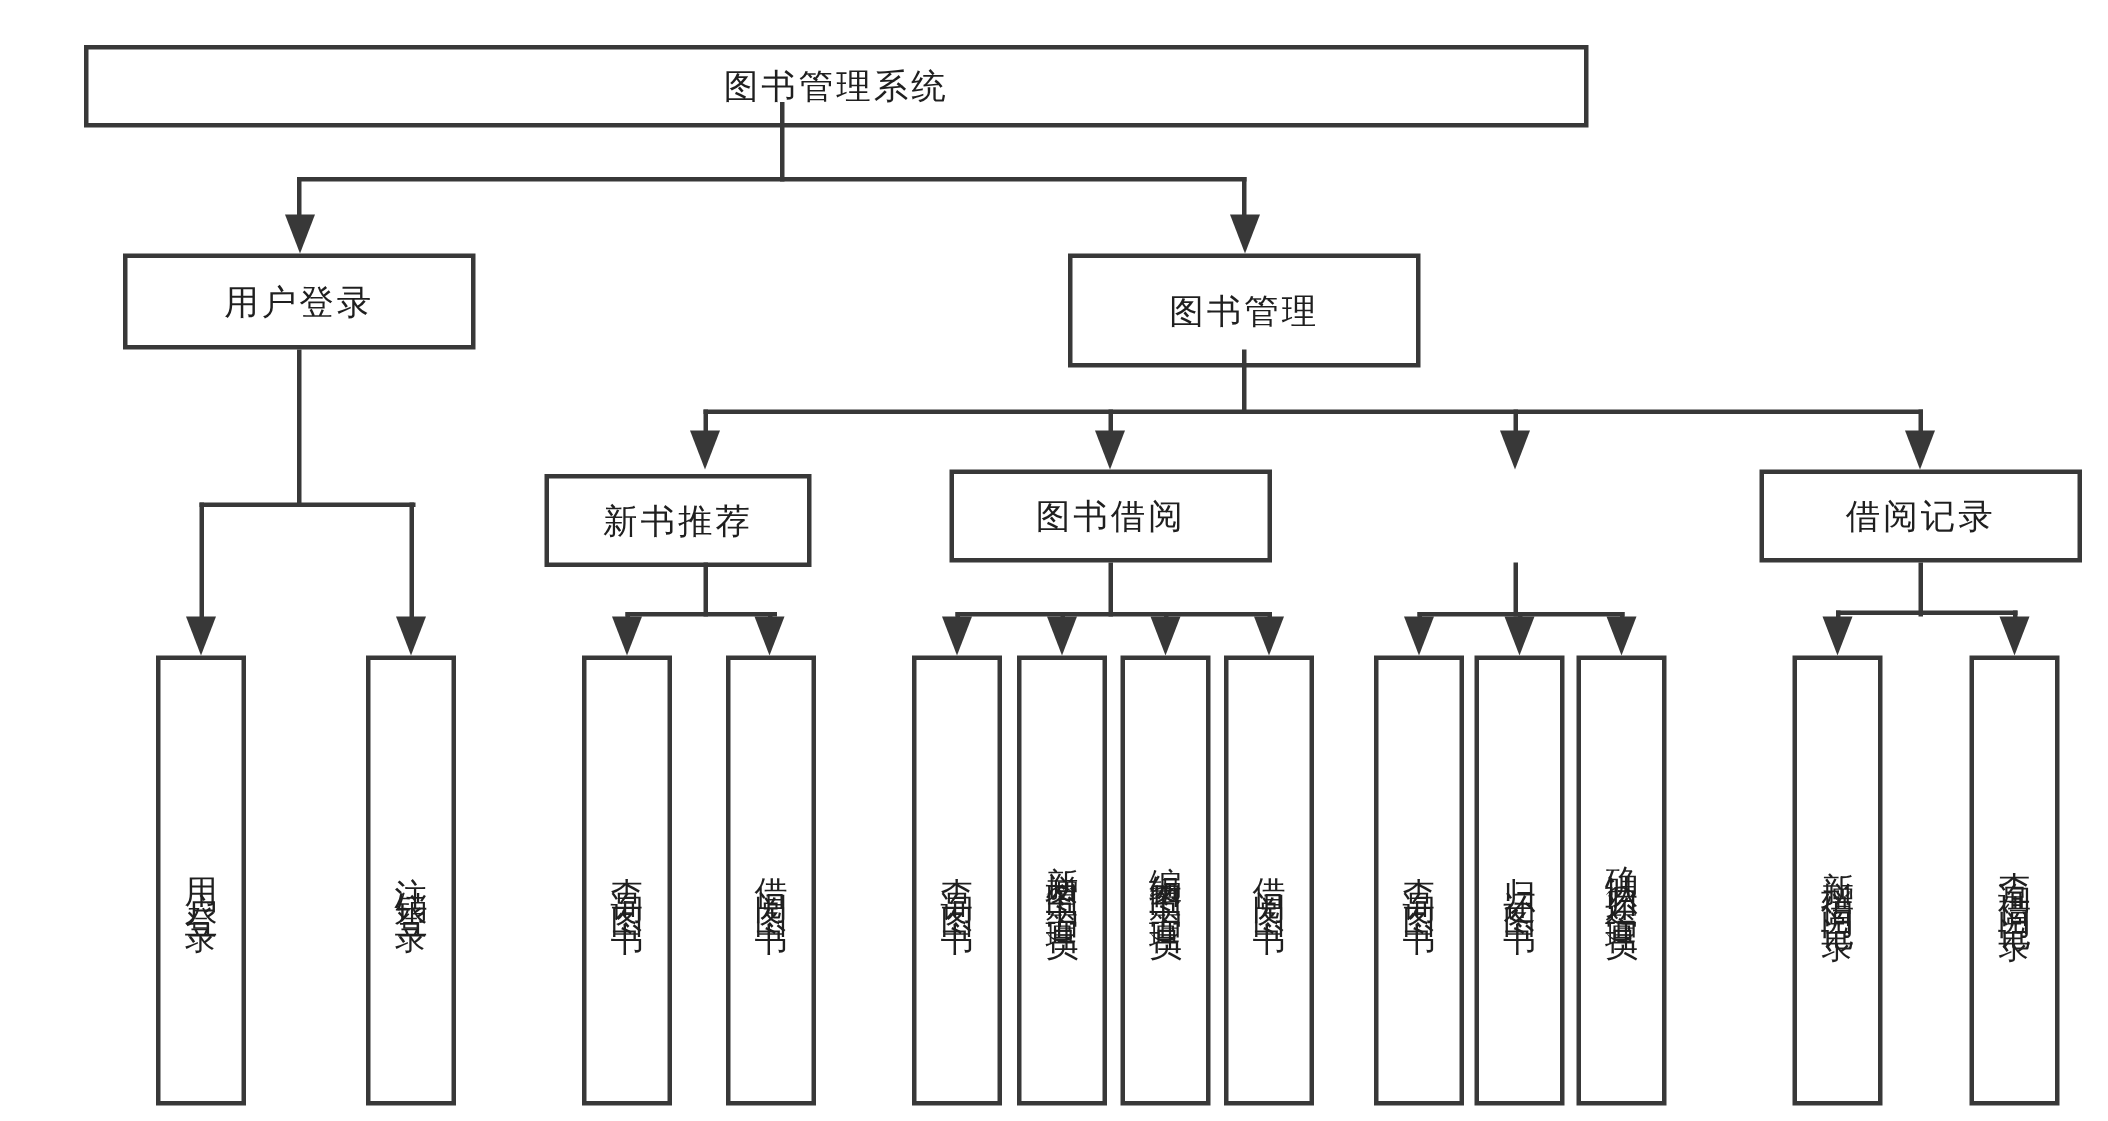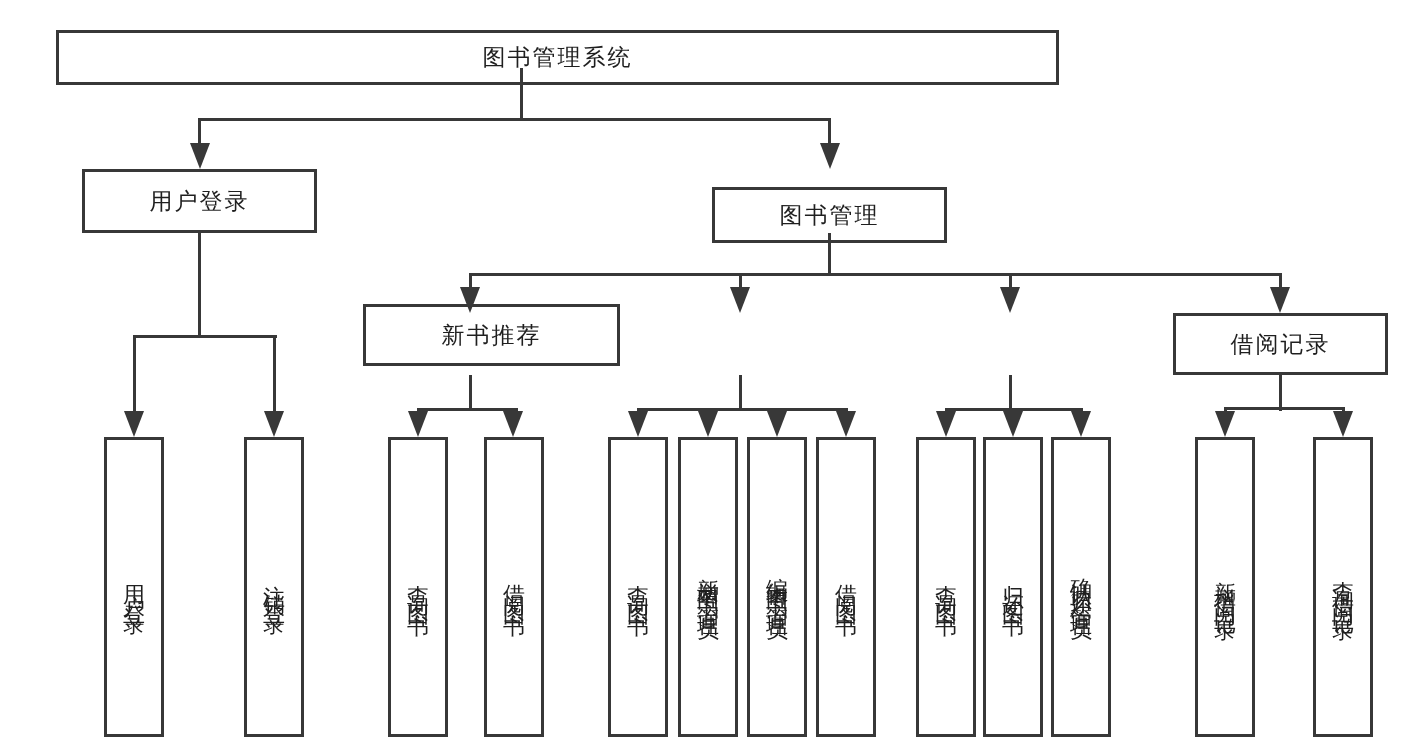--- a/index.html
+++ b/index.html
@@ -79,24 +79,25 @@
 </style>
 </head>
 <body>
 
 <div class="stage">
 
   <div class="node" style="left:20px; top:30px; width:1003px; height:55px;margin-left:36px;">图书管理系统</div>
 
   <div class="node" style="left:82px; top:169px; width:235px; height:64px;">用户登录</div>
 
-  <div class="node" style="left:712px; top:187px; width:235px; height:56px;text-align:right;">图书管理</div>
-
-  <div class="node" style="left:363px; top:304px; width:257px; height:62px;">新书推荐</div>
-
+  <div class="node" style="left:712px; top:169px; width:235px; height:76px;text-align:right;">图书管理</div>
+
+  <div class="node" style="left:363px; top:316px; width:178px; height:62px;">新书推荐</div>
+
+  <div class="node" style="left:633px; top:313px; width:215px; height:62px;">图书借阅</div>
 
 
   <div class="node" style="left:1173px; top:313px; width:215px; height:62px;">借阅记录</div>
 
   <div class="leaf" style="left:104px;">
     <span class="ls-4">用户登录</span>
   </div>
   <div class="leaf" style="left:244px;">
     <span class="ls-4">注销登录</span>
   </div>

